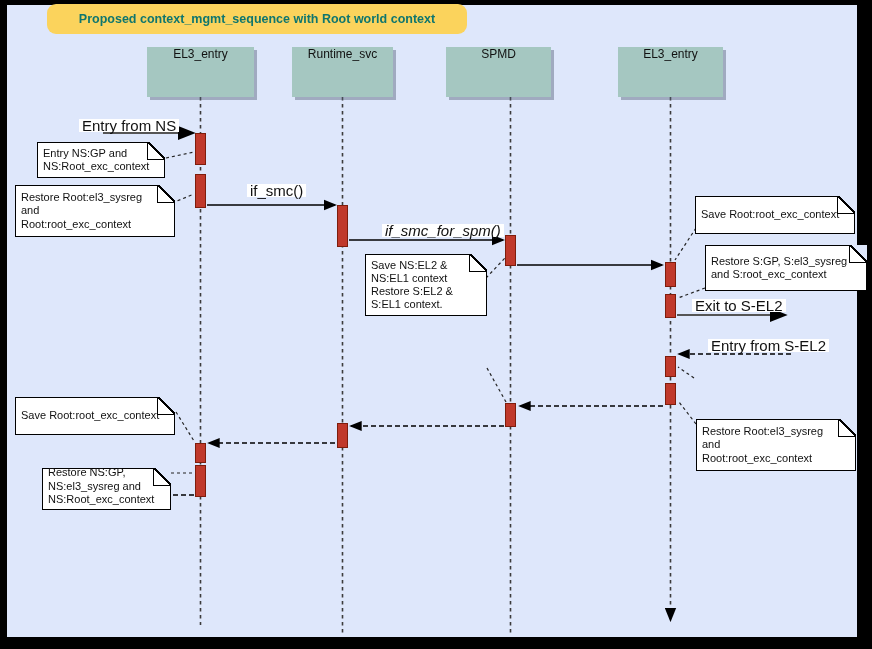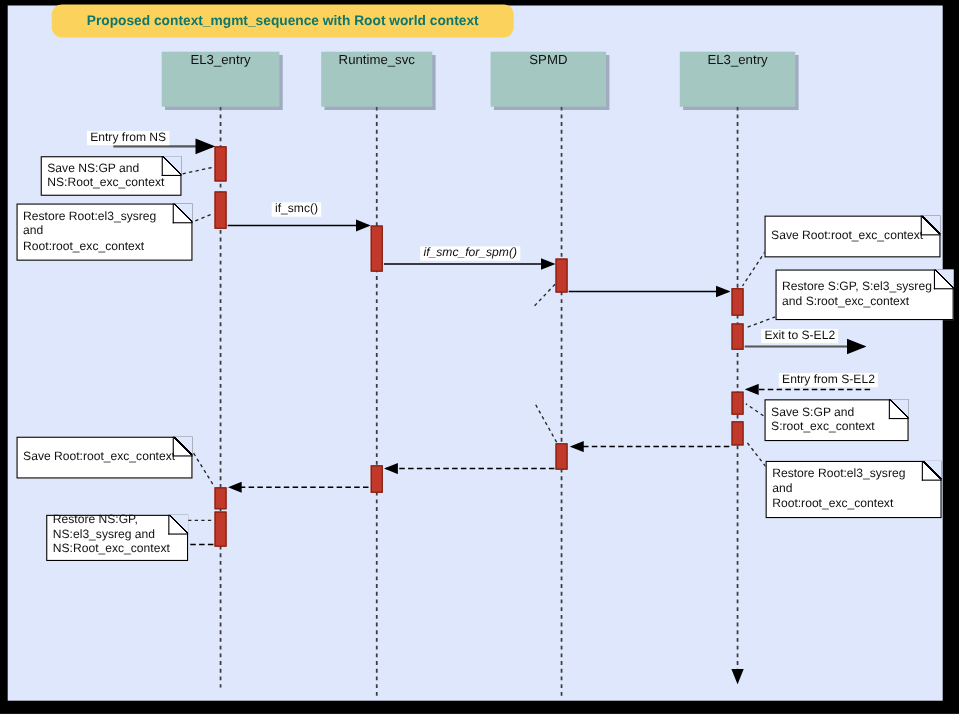--- a/index.html
+++ b/index.html
@@ -11,21 +11,21 @@
   .title{position:absolute;left:47px;top:4px;width:420px;height:30px;background:#fbd35c;
          border-radius:9px;display:flex;align-items:center;justify-content:center;
          font-size:12.5px;font-weight:bold;color:#0f766e;}
 
   .actor{position:absolute;top:47px;height:50px;background:#a5c7c1;
          display:flex;justify-content:center;font-size:12px;color:#111;
          box-shadow:3px 3px 0 rgba(85,95,120,.45);}
 
   .act{position:absolute;width:11px;background:#c0392b;border:1px solid #7e1d0c;box-sizing:border-box;}
 
-  .mlabel{position:absolute;background:#ffffff;padding:0 3px;font-size:11px;color:#111;
+  .mlabel{position:absolute;background:#ffffff;padding:0 3px;font-size:15px;color:#111;
           white-space:nowrap;line-height:13px;}
 
   .note{position:absolute;background:#fff;border:1px solid #000;box-sizing:border-box;
         display:flex;align-items:center;padding:3px 5px;font-size:11px;line-height:1.2;color:#111;}
   .note .nt{white-space:pre-line;}
   .note::after{content:"";position:absolute;top:-1px;right:-1px;width:17px;height:17px;
         background:linear-gradient(225deg,#dee7fb 0,#dee7fb calc(50% - .8px),
                    #000 calc(50% - .8px),#000 calc(50% + .8px),#fff calc(50% + .8px),#fff 100%);
         border-left:1px solid #000;border-bottom:1px solid #000;}
 </style>
@@ -102,38 +102,40 @@
   <div class="act" style="left:665px;top:356px;height:21px;"></div>
   <div class="act" style="left:665px;top:383px;height:22px;"></div>
 
   <div class="mlabel" style="left:79px;top:119px;">Entry from NS</div>
   <div class="mlabel" style="left:247px;top:184px;">if_smc()</div>
   <div class="mlabel" style="left:382px;top:224px;font-style:italic;">if_smc_for_spm()</div>
   <div class="mlabel" style="left:692px;top:299px;">Exit to S-EL2</div>
   <div class="mlabel" style="left:688px;top:339px;margin-left:20px;">Entry from S-EL2</div>
 
   <div class="note" style="left:37px;top:142px;width:128px;height:36px;">
-    <span class="nt">Save NS:GP and
+    <span class="nt">Entry NS:GP and
 NS:Root_exc_context</span>
   </div>
   <div class="note" style="left:15px;top:185px;width:160px;height:52px;">
     <span class="nt">Restore Root:el3_sysreg
 and
 Root:root_exc_context</span>
   </div>
   <div class="note" style="left:695px;top:196px;width:160px;height:38px;">
     <span class="nt">Save Root:root_exc_context</span>
   </div>
   <div class="note" style="left:705px;top:245px;width:162px;height:46px;">
     <span class="nt">Restore S:GP, S:el3_sysreg
 and S:root_exc_context</span>
   </div>
-  <div class="note" style="left:695px;top:363px;width:131px;height:38px;">
-    <span class="nt">Save S:GP and
-S:root_exc_context</span>
+  <div class="note" style="left:365px;top:254px;width:122px;height:62px;">
+    <span class="nt">Save NS:EL2 &amp;
+NS:EL1 context
+Restore S:EL2 &amp;
+S:EL1 context.</span>
   </div>
   <div class="note" style="left:696px;top:419px;width:160px;height:52px;">
     <span class="nt">Restore Root:el3_sysreg
 and
 Root:root_exc_context</span>
   </div>
   <div class="note" style="left:15px;top:397px;width:160px;height:38px;">
     <span class="nt">Save Root:root_exc_context</span>
   </div>
   <div class="note" style="left:42px;top:468px;width:129px;height:42px;align-items:flex-end;">

